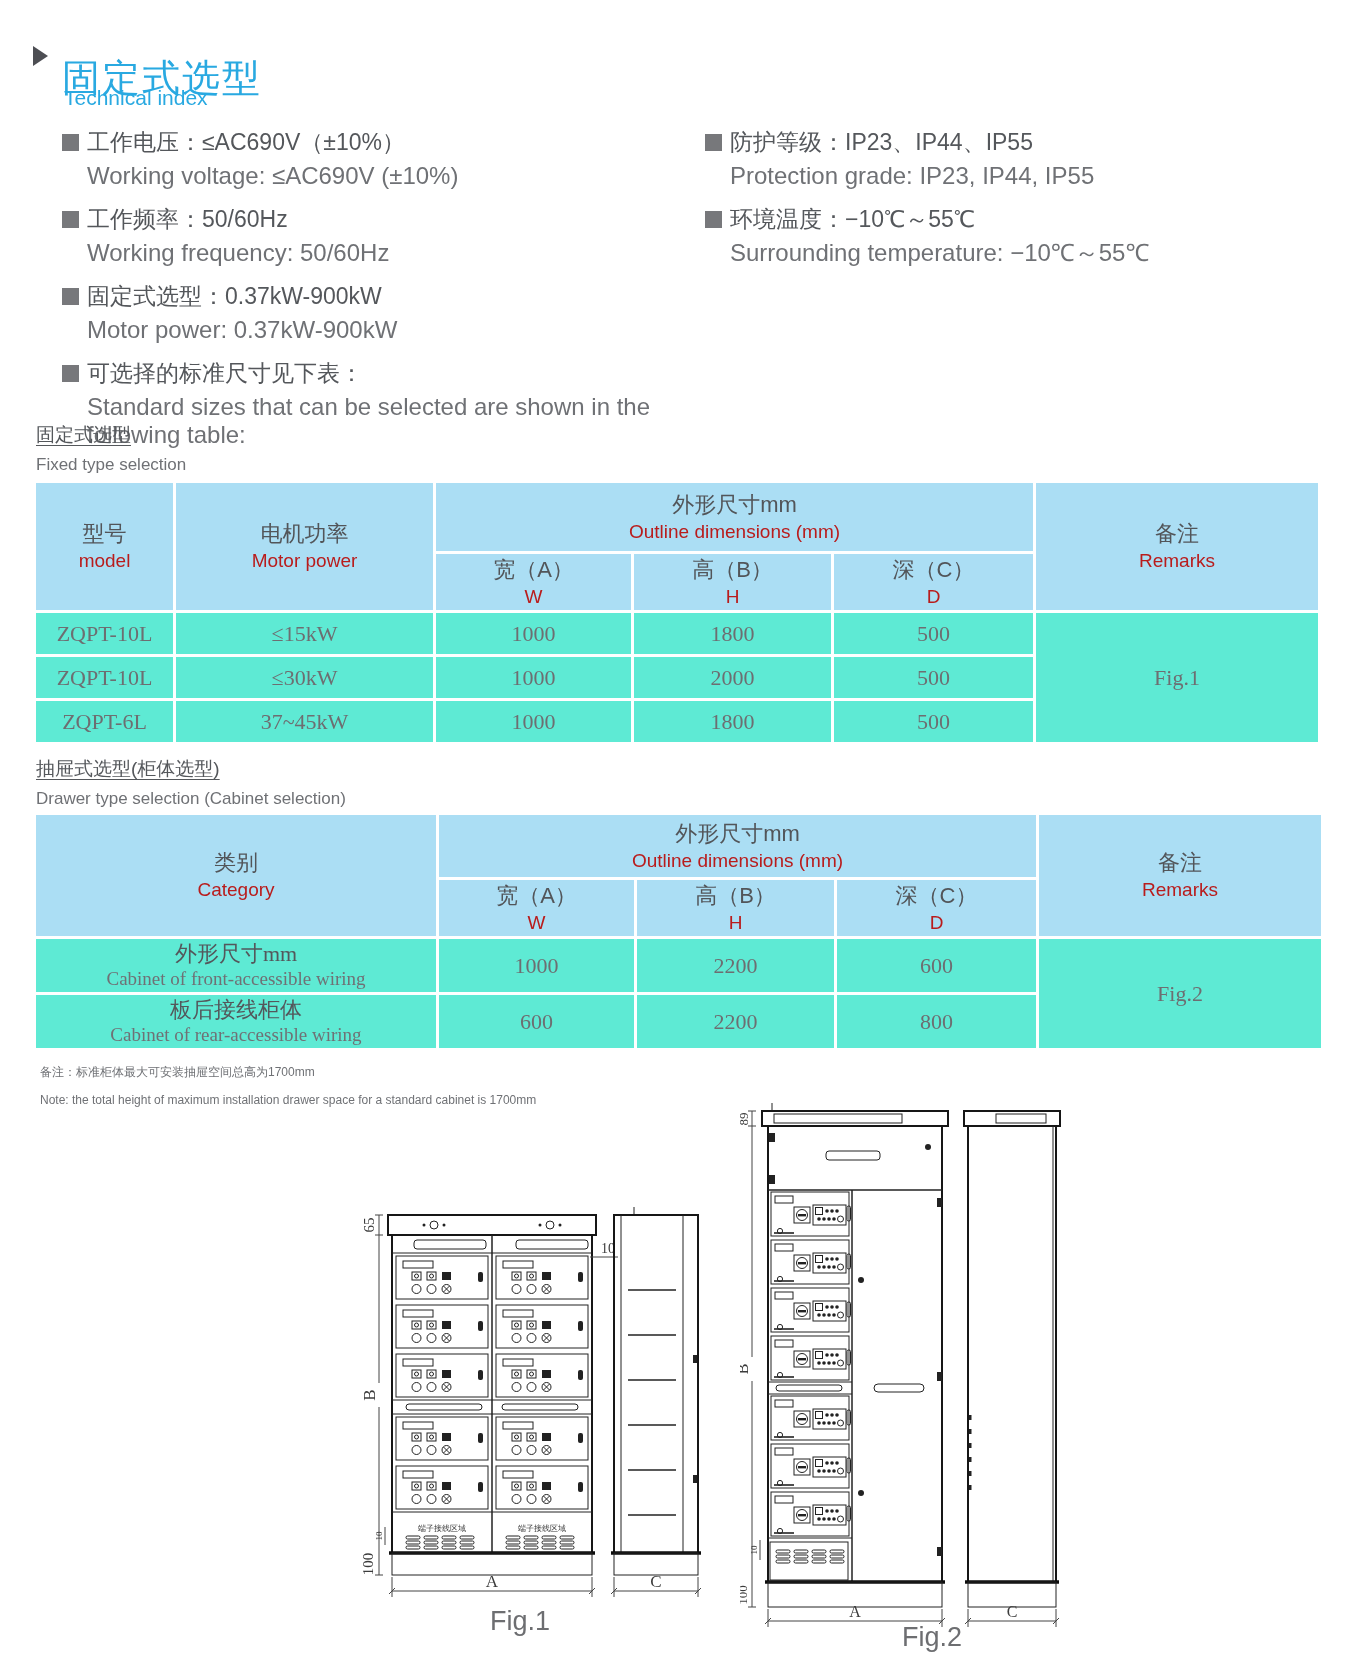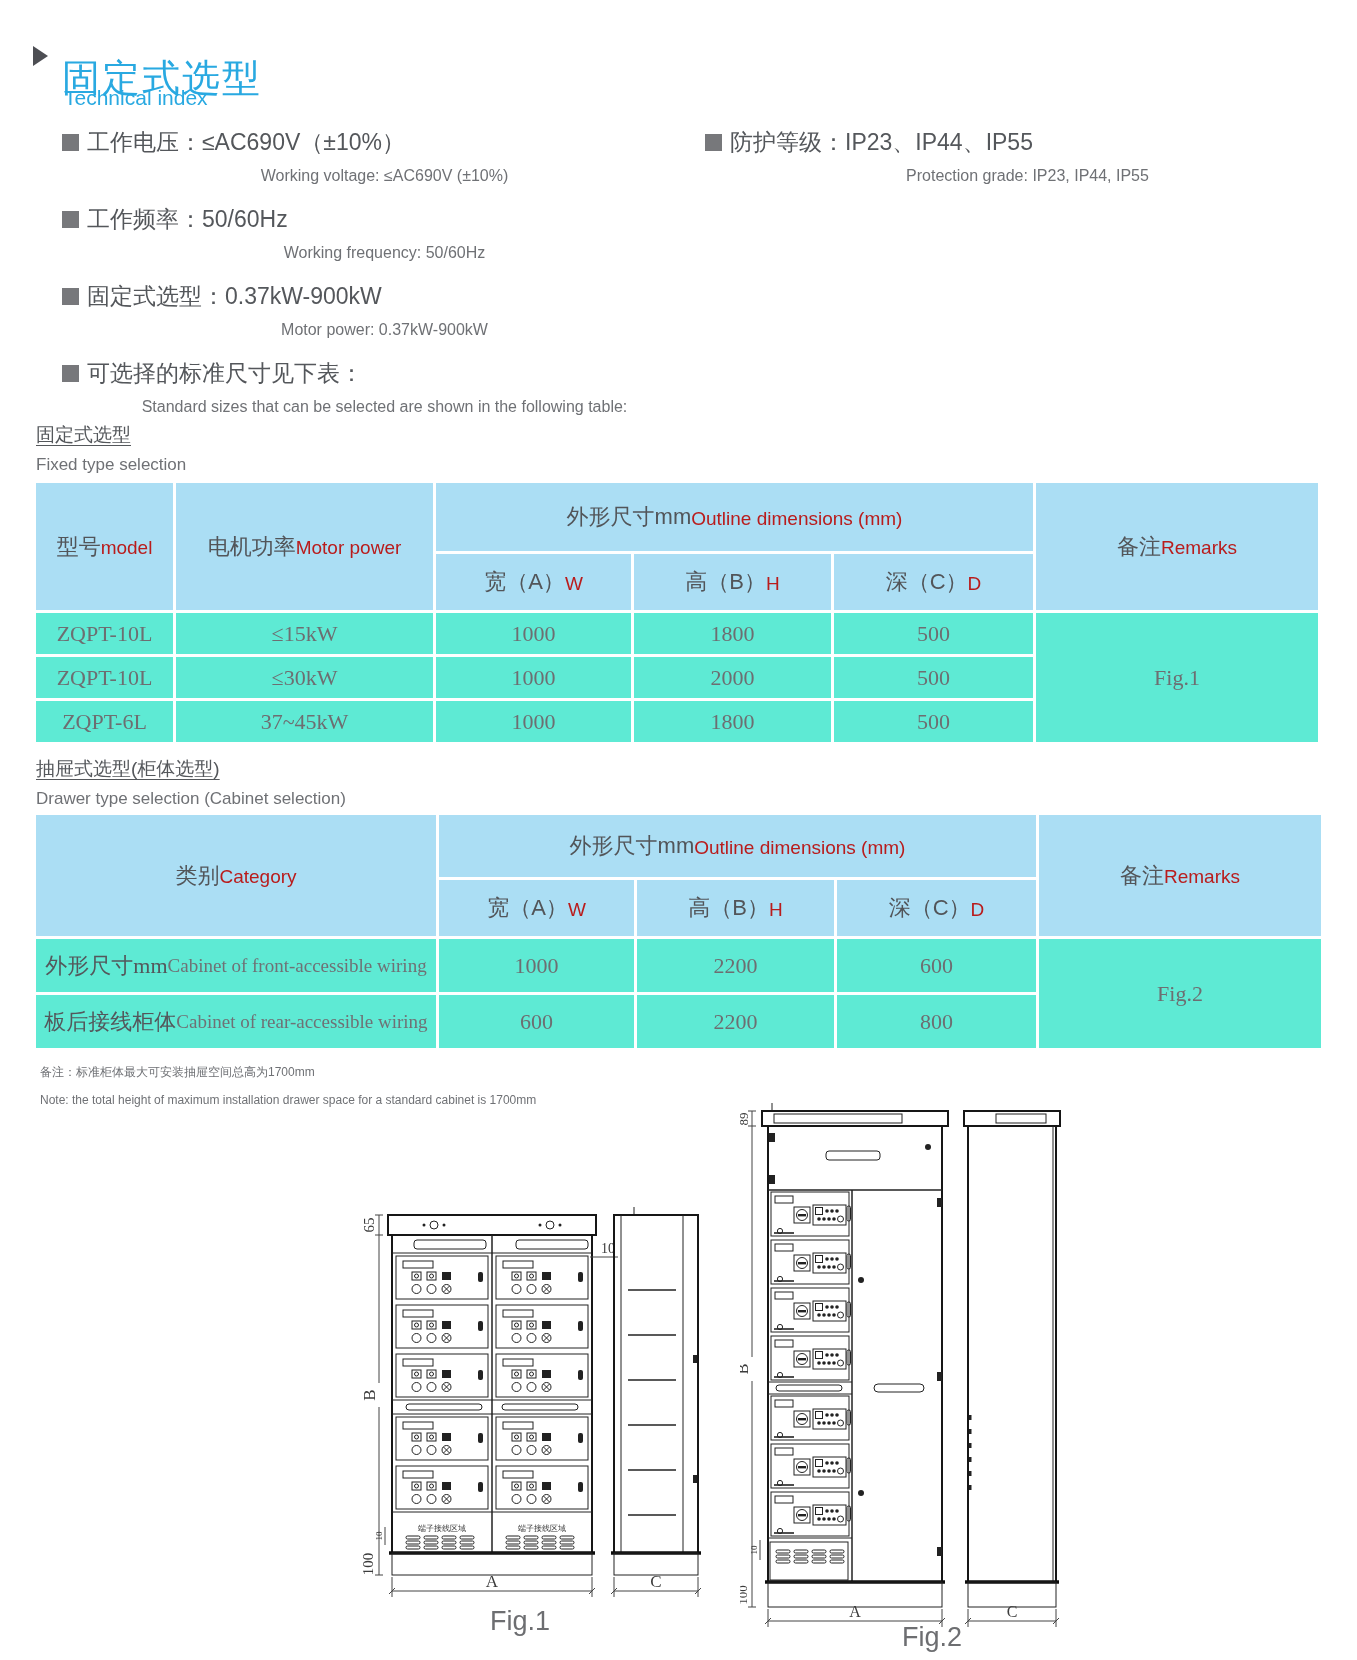--- a/index.html
+++ b/index.html
@@ -12,34 +12,34 @@
   .page-title{position:absolute;left:62px;top:28px;font-size:38px;color:#29a9e1;letter-spacing:2px;font-weight:400;}
   .page-subtitle{position:absolute;left:64px;top:86px;font-size:21px;color:#29a9e1;font-weight:400;}
 
   
   .specs{position:absolute;top:126px;}
   .specs.left{left:62px;width:620px;}
   .specs.right{left:705px;width:620px;}
   .spec-item{margin-bottom:13px;}
   .spec-zh{display:flex;align-items:center;font-size:23px;color:#54575b;line-height:32px;}
   .bullet{display:inline-block;width:17px;height:17px;background:#77787b;margin-right:8px;flex:0 0 auto;}
-  .spec-en{font-size:16px;color:#6f7175;line-height:28px;padding-left:25px;margin-top:4px;text-align:center;}
+  .spec-en{font-size:24px;color:#6f7175;line-height:28px;padding-left:25px;margin-top:4px;}
 
   
   .seclabel{position:absolute;left:36px;}
   .seclabel .zh{font-size:19px;color:#54575b;text-decoration:underline;text-underline-offset:4px;}
   .seclabel .en{font-size:17px;color:#6f7175;margin-top:7px;}
 
   
   .tbl{position:absolute;left:36px;display:grid;gap:3px;}
   .tbl1{top:483px;grid-template-columns:137px 257px 195px 197px 199px 282px;
         grid-template-rows:68px 56px 41px 41px 41px;}
   .tbl2{top:815px;grid-template-columns:400px 195px 197px 199px 282px;
         grid-template-rows:62px 56px 53px 53px;}
-  .th,.td{display:flex;flex-direction:row;justify-content:center;align-items:center;text-align:center;}
+  .th,.td{display:flex;flex-direction:column;justify-content:center;align-items:center;text-align:center;}
   .th{background:#abdef4;}
   .td{background:#5eead4;font-size:22px;color:#6d6e71;font-family:Liberation Serif, serif;}
   .th .zh{font-size:22px;color:#525559;line-height:26px;}
   .th .en{font-size:19px;color:#b91c1c;line-height:23px;margin-top:2px;}
   .td .zh{font-size:22px;color:#54575b;line-height:26px;}
   .td .en{font-size:19px;color:#6f7175;line-height:23px;}
 
   
   .note{position:absolute;left:40px;top:1058px;font-size:12px;color:#6f7175;line-height:28px;}
 
@@ -97,20 +97,27 @@
     </div>
   </div>
 
   <div class="specs right">
     <div class="spec-item">
       <div class="spec-zh">
           <span class="bullet"></span>
           <span>防护等级：IP23、IP44、IP55</span>
         </div>
       <div class="spec-en">Protection grade: IP23, IP44, IP55</div>
+    </div>
+    <div class="spec-item">
+      <div class="spec-zh">
+          <span class="bullet"></span>
+          <span>环境温度：−10℃～55℃</span>
+        </div>
+      <div class="spec-en">Surrounding temperature: −10℃～55℃</div>
     </div>
   </div>
 
   <div class="seclabel" style="top:422px;">
     <div class="zh">固定式选型</div>
     <div class="en">Fixed type selection</div>
   </div>
 
   <div class="tbl tbl1">
     <div class="th" style="grid-area:1/1/3/2;">

